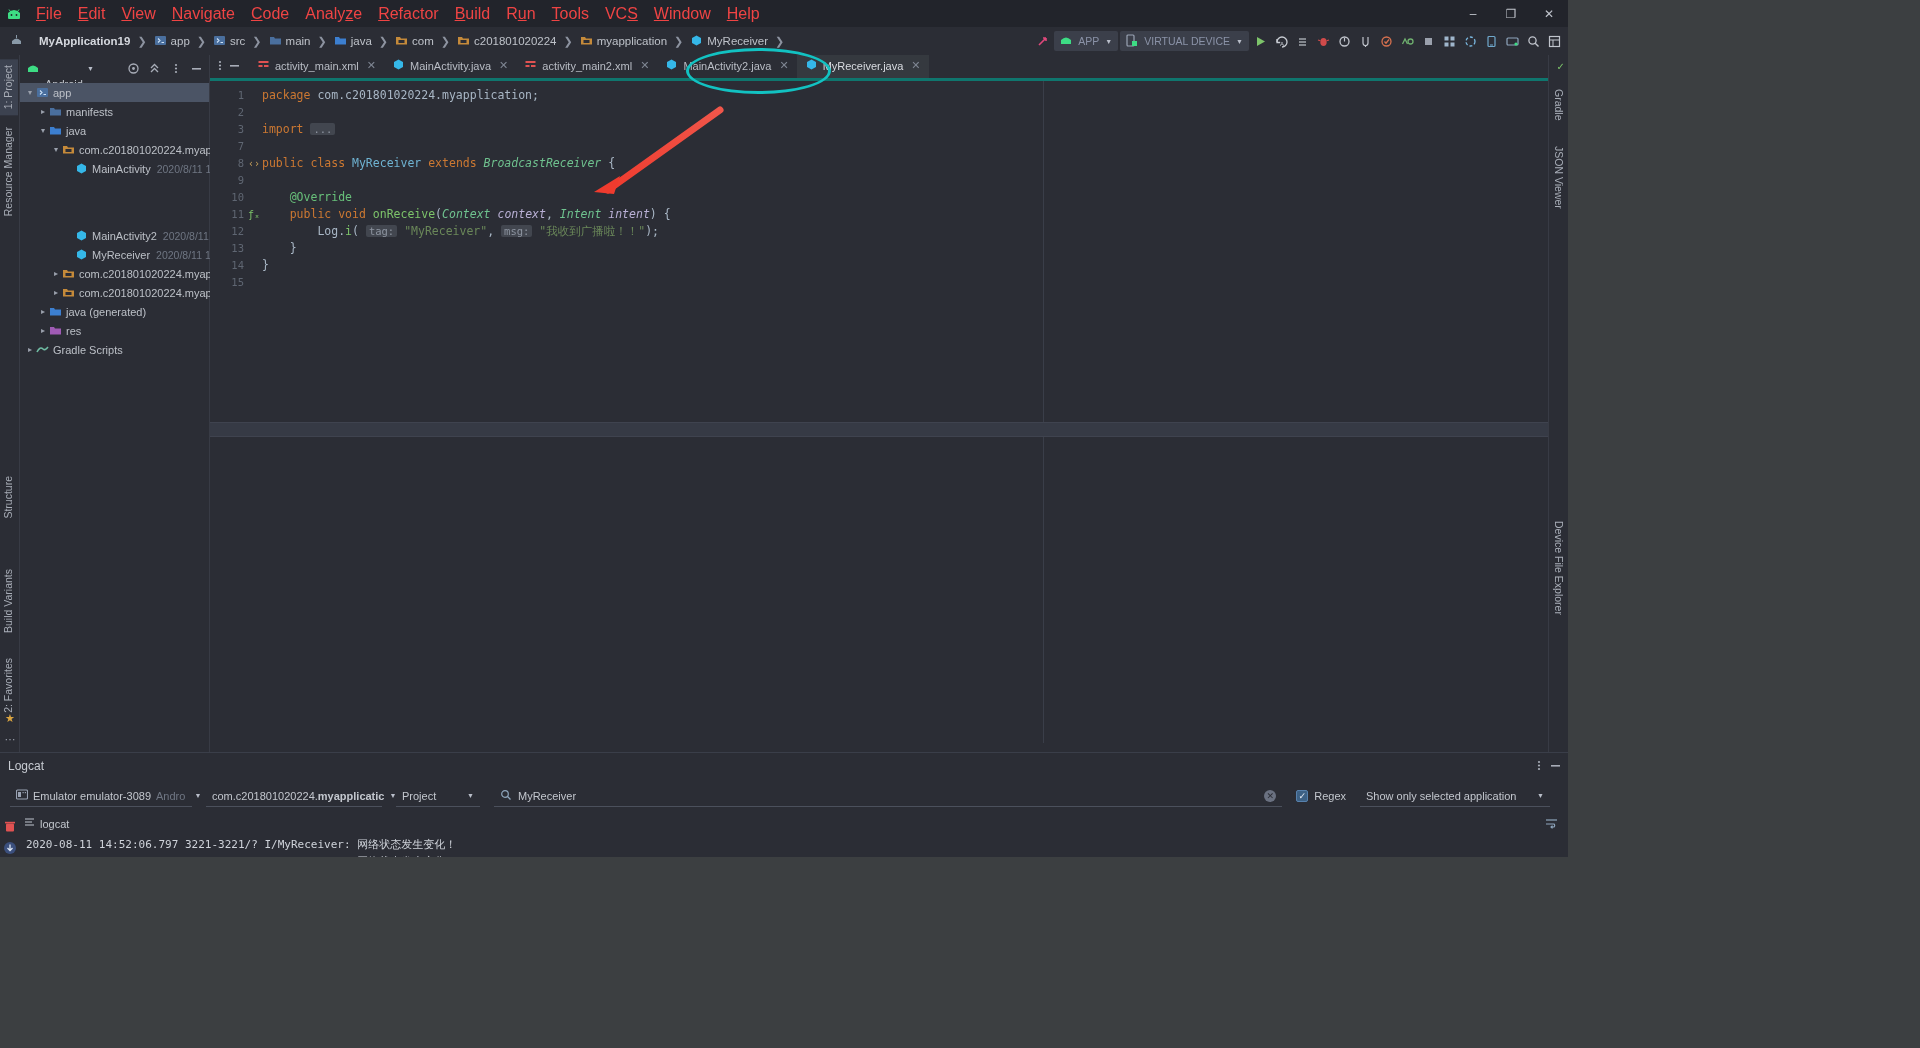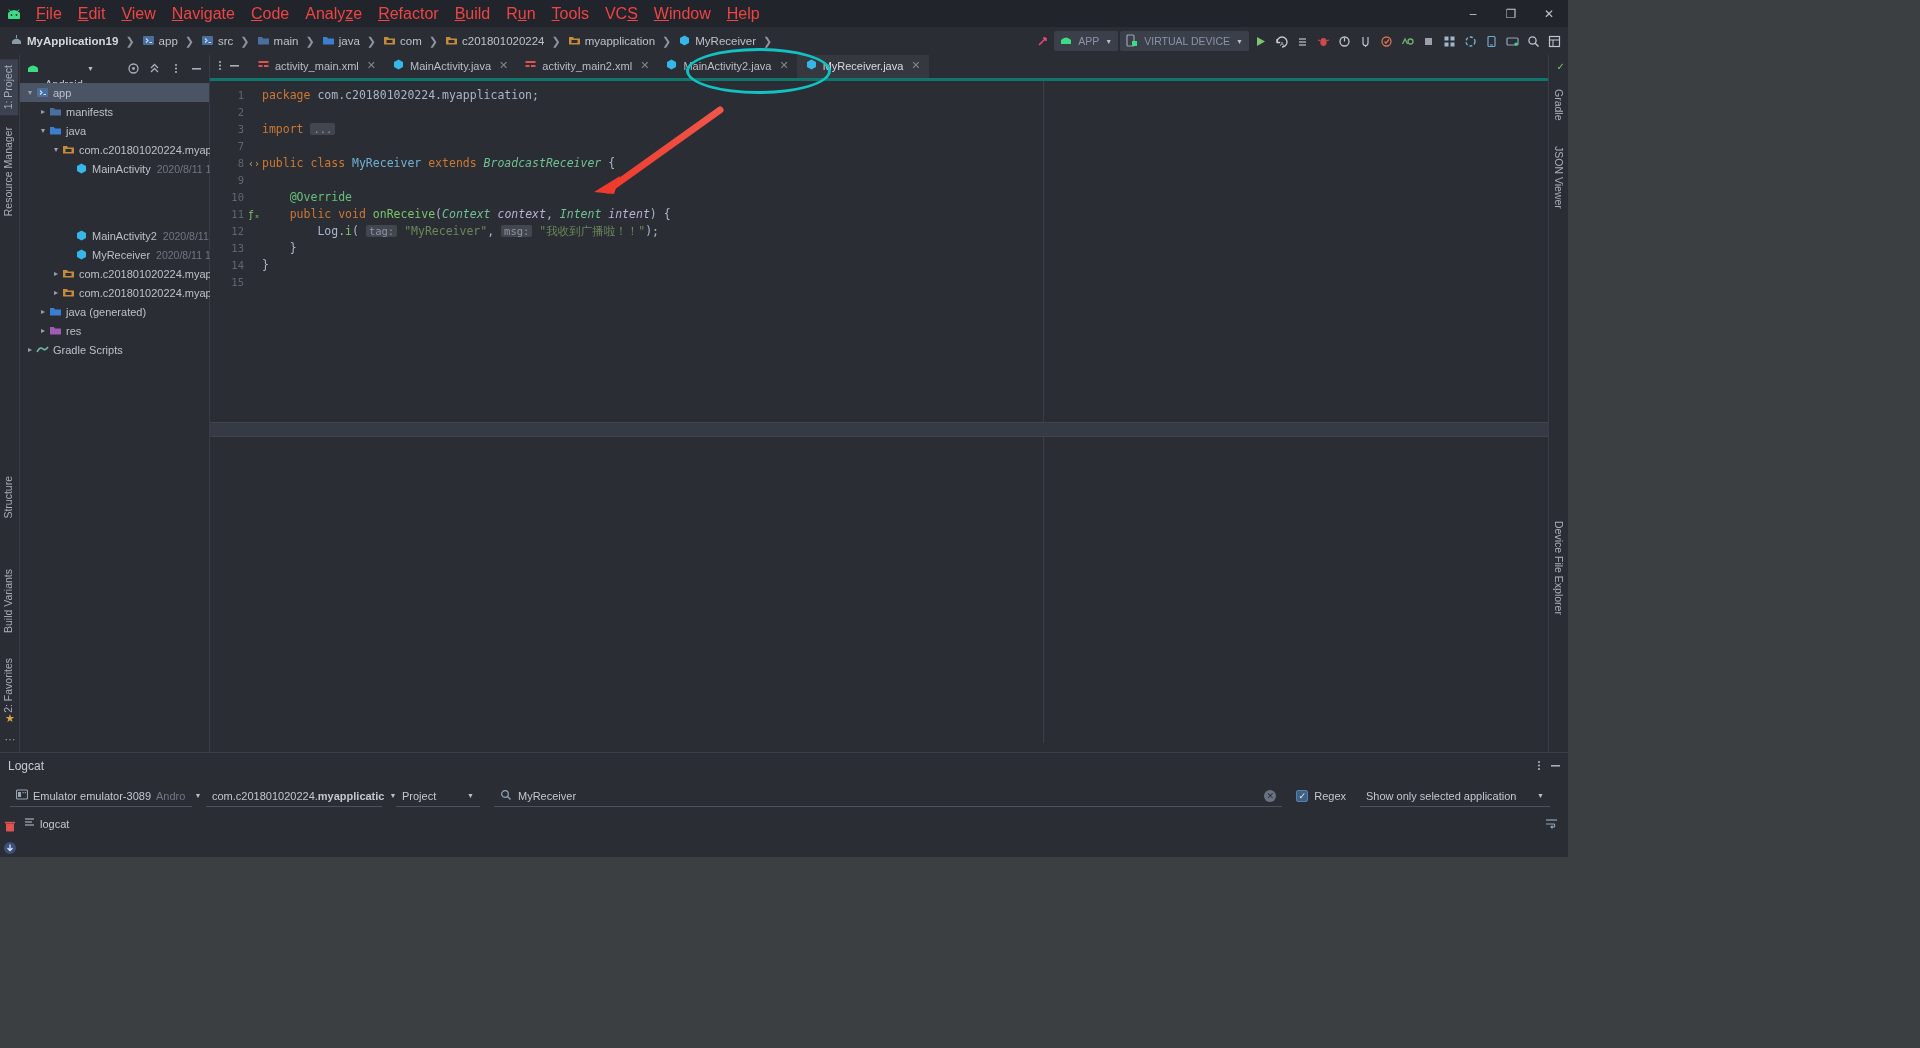--- a/index.html
+++ b/index.html
@@ -62,21 +62,21 @@
     padding-left: 8px;
     position: relative;
   }
   .crumb {
     display: flex; align-items: center;
     font-size: 11.5px;
     color: #bec2c9;
     padding: 2px 2px;
     white-space: nowrap;
   }
-  .crumb.bold { font-weight: bold; color: #d5d8de; }
+  .crumb.bold { font-weight: bold; color: #d5d8de; gap: 12px; }
   .crumb .ic { margin-right: 4px; display: inline-block; }
   .sep { color: #8d93a0; margin: 0 5px; font-size: 11px; }
 
   .toolbar-right {
     position: absolute; right: 4px; top: 0; height: 28px;
     display: flex; align-items: center; gap: 2px;
   }
   .combo {
     display: flex; align-items: center; gap: 6px;
     background: #3b3f4a;
@@ -904,20 +904,21 @@
         <div class="lc-tabrow">
           <span>
             <svg width="11" height="11" viewBox="0 0 11 11">
                 <line x1="1" y1="2" x2="10" y2="2" stroke="#a8adb8" stroke-width="1.2"></line>
                 <line x1="1" y1="5" x2="8" y2="5" stroke="#a8adb8" stroke-width="1.2"></line>
                 <line x1="1" y1="8" x2="10" y2="8" stroke="#a8adb8" stroke-width="1.2"></line>
               </svg>
           </span>
           <span>logcat</span>
         </div>
+        <div class="lc-lines" id="lclines"><div>2020-08-11 14:52:06.797 3221-3221/? I/MyReceiver: 网络状态发生变化！</div><div>2020-08-11 14:55:29.829 3221-3221/? I/MyReceiver: 网络状态发生变化！</div></div>
         <div style="position:absolute;right:10px;top:4px;">
           <svg width="13" height="13" viewBox="0 0 13 13">
               <line x1="1" y1="3" x2="12" y2="3" stroke="#8fa6bd" stroke-width="1.2"></line>
               <path d="M1 7 L9 7 A2 2 0 0 1 9 10 L6 10 M7.5 8.6 L6 10 L7.5 11.4" stroke="#8fa6bd" stroke-width="1.2" fill="none"></path>
             </svg>
         </div>
       </div>
     </div>
 
   </div>

